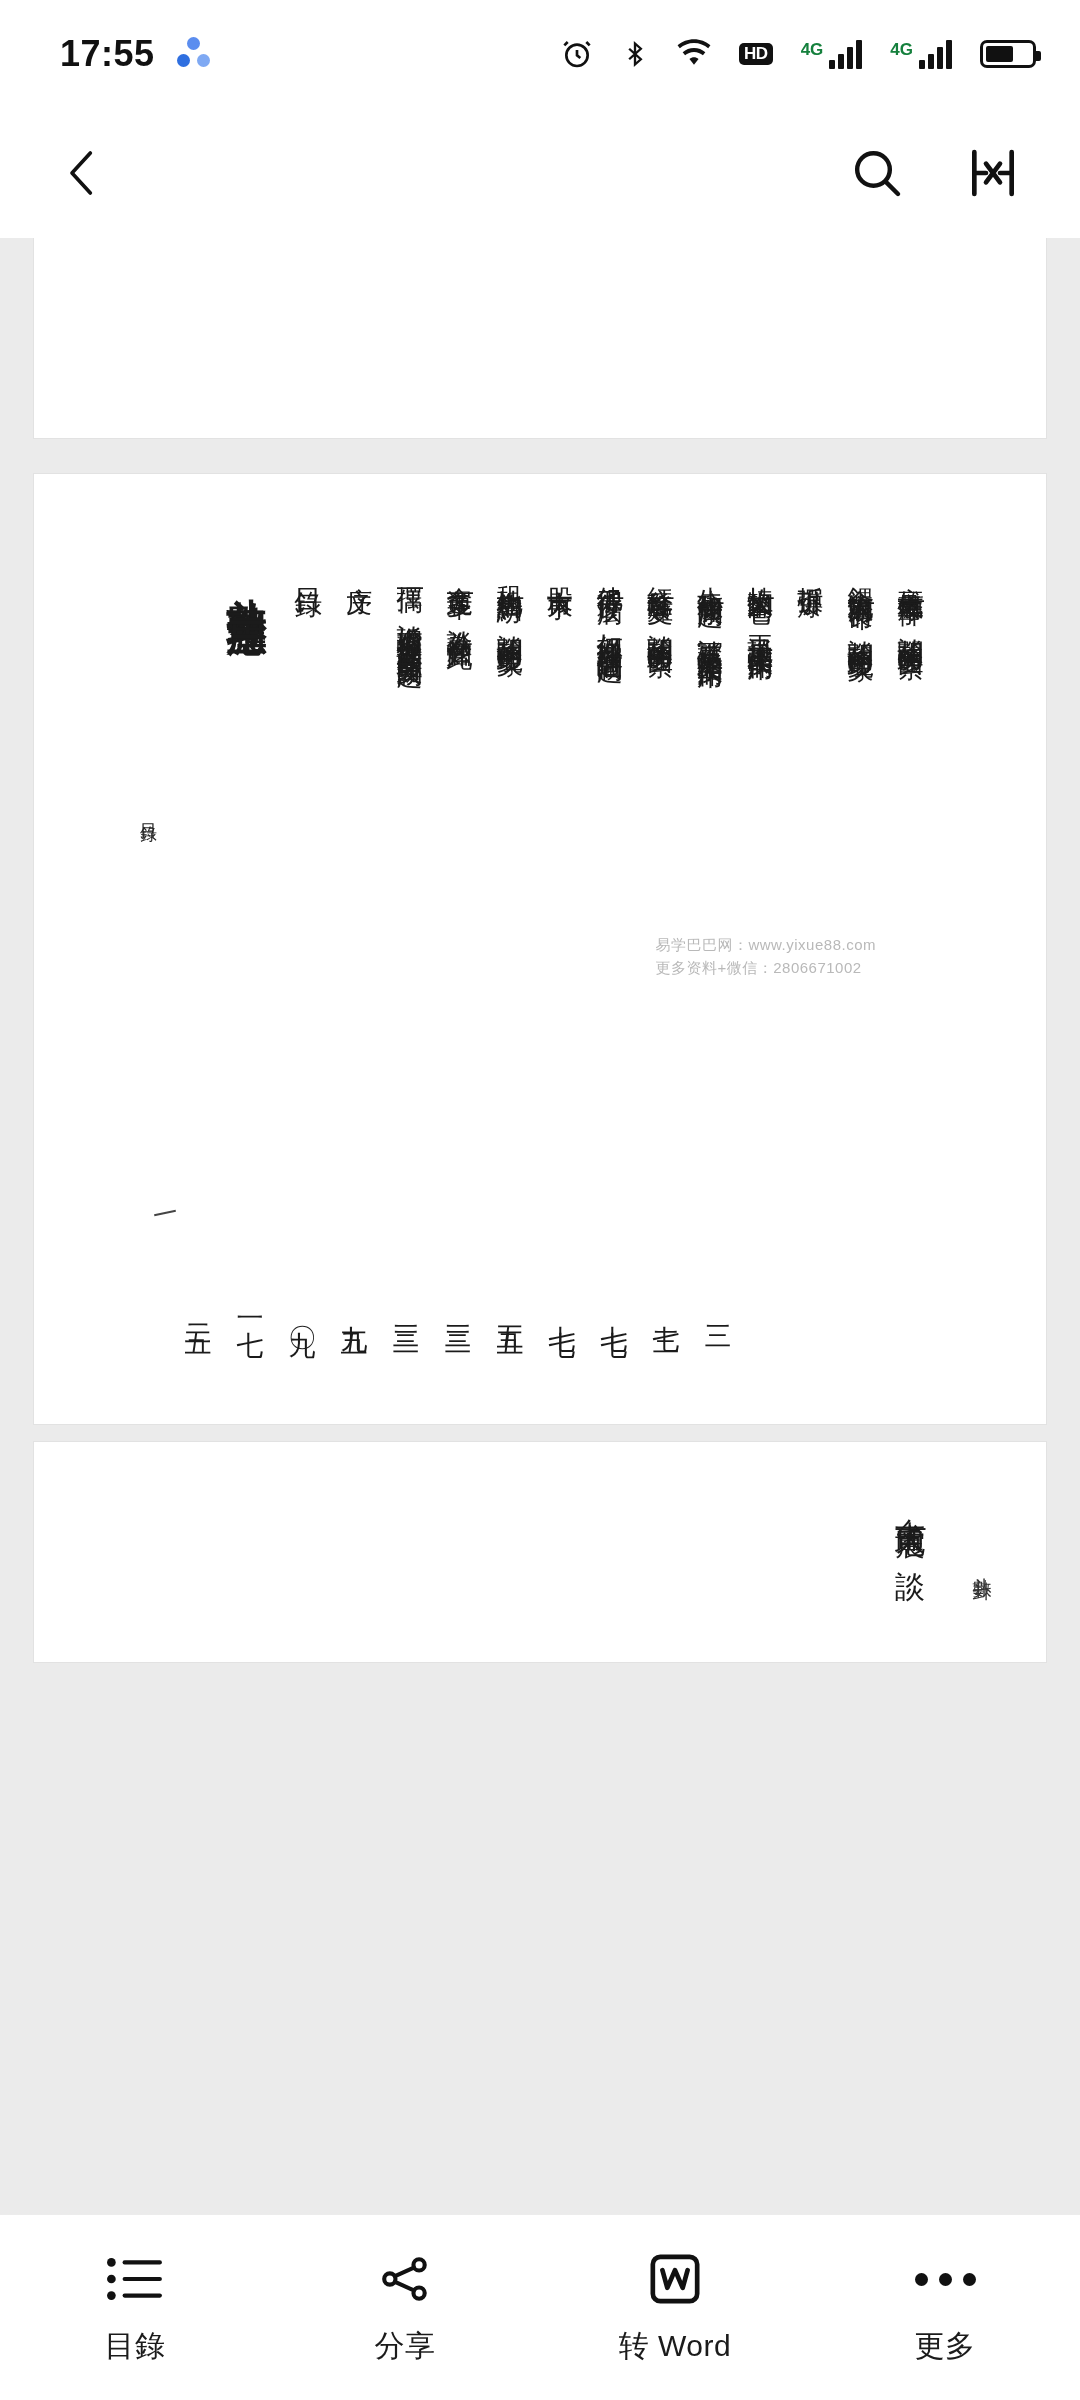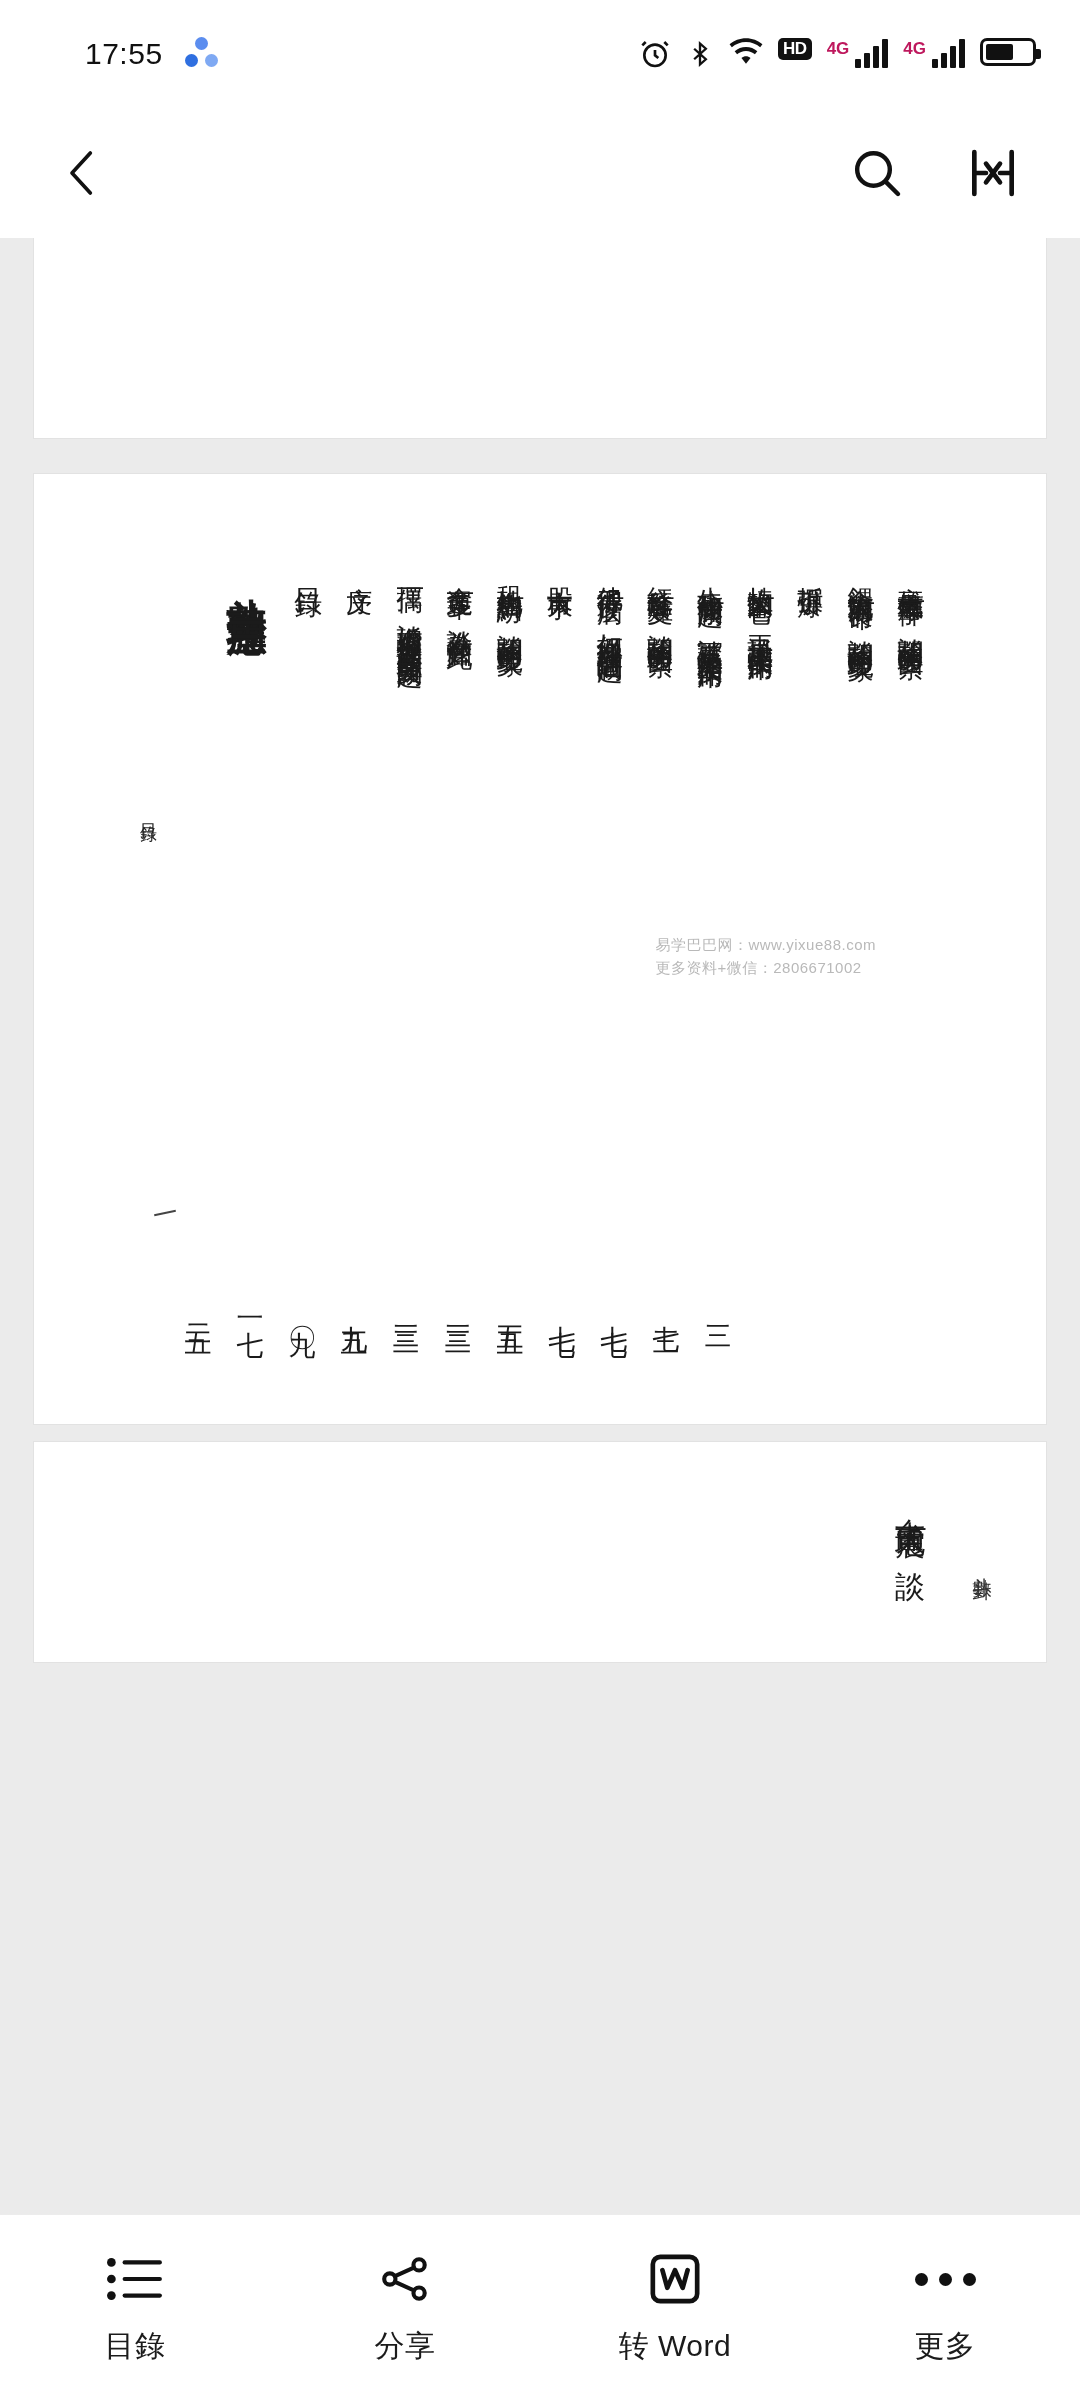--- a/index.html
+++ b/index.html
@@ -13,63 +13,62 @@
 
   
   .statusbar {
     height: 108px;
     display: flex;
     align-items: center;
     padding: 0 44px 0 60px;
     background: #ffffff;
   }
   .status-time {
-    font-size: 30px;
+    font-size: 36px;
     color: #111;
     letter-spacing: 0.5px;
-    font-weight: 400;
-    margin-left: 25px;
+    font-weight: 700;
   }
   .status-dot-icon {
     margin-left: 22px;
     width: 34px; height: 34px;
     display: inline-block;
     position: relative;
   }
   .status-dot-icon i {
     position: absolute;
     width: 13px; height: 13px;
     border-radius: 50%;
     background: #4d7fe8;
   }
   .status-dot-icon i:nth-child(1){ left: 10px; top: 0px; background:#5b8def;}
   .status-dot-icon i:nth-child(2){ left: 0px;  top: 17px; background:#2f6fe0;}
   .status-dot-icon i:nth-child(3){ left: 20px; top: 17px; background:#7fa9f3;}
 
   .status-right {
     margin-left: auto;
     display: flex;
-    align-items: flex-start;
-    gap: 15px;
+    align-items: center;
+    gap: 28px;
   }
   .si { display: inline-block; color: #111; }
   .si svg { display:block; }
   .badge-hd {
     font-size: 17px;
     font-weight: 700;
     color: #ffffff;
     background: #111;
     border-radius: 5px;
     padding: 2px 5px 3px 5px;
     line-height: 1;
     letter-spacing: -0.5px;
   }
   .sig-group { display:flex; align-items:flex-end; gap: 5px; }
   .sig-label {
-    font-size: 17px; font-weight: 700; color:#be185d; line-height: 1;
+    font-size: 17px; font-weight: 700; color:#15803d; line-height: 1;
     margin-right: 1px; align-self: flex-start; margin-top: 2px;
   }
   .bars { display:flex; align-items:flex-end; gap:3px; height: 30px; }
   .bars span { width: 6px; background:#111; border-radius: 1px; }
   .bars span:nth-child(1){ height: 9px; }
   .bars span:nth-child(2){ height: 15px; }
   .bars span:nth-child(3){ height: 22px; }
   .bars span:nth-child(4){ height: 29px; }
 
   .battery {

